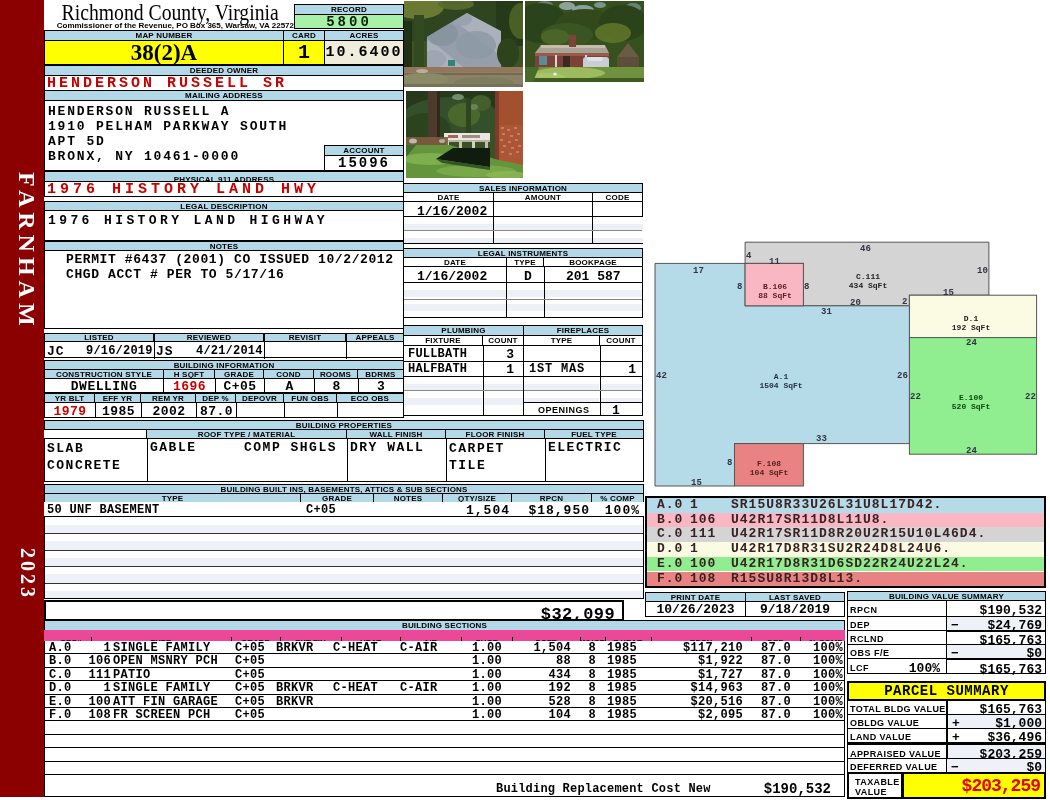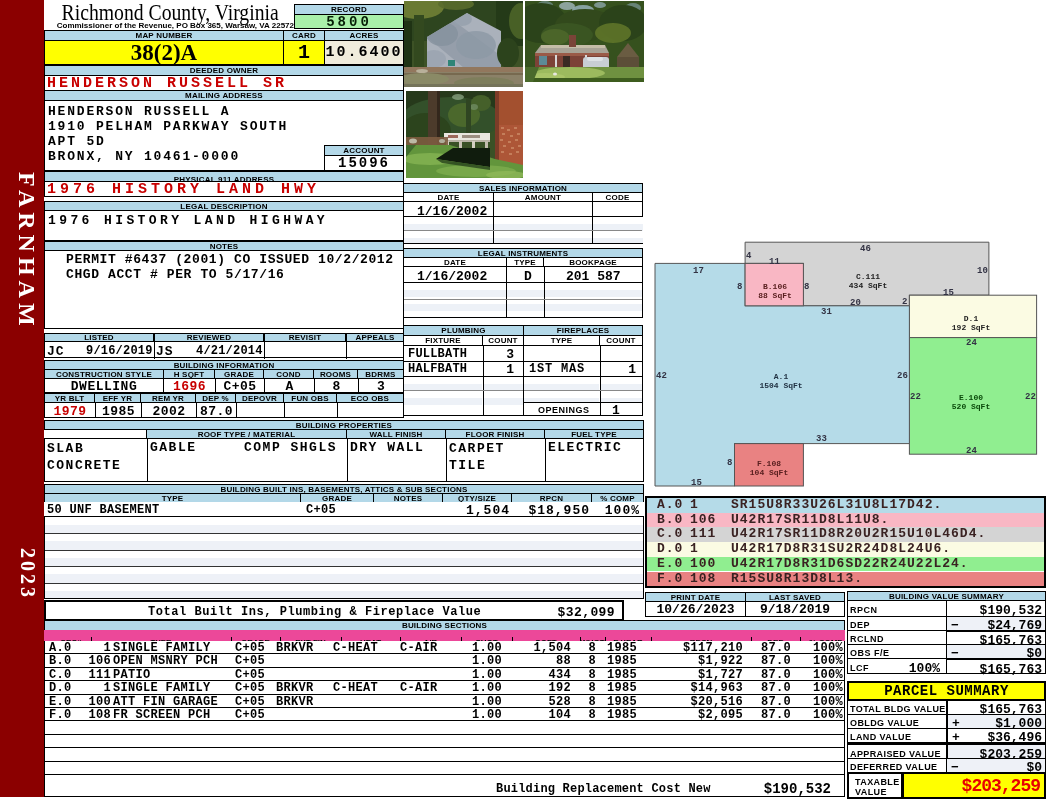--- a/index.html
+++ b/index.html
@@ -185,22 +185,21 @@
 </div>
 
 <div class="a" style="left:44px;top:517px;width:600px;height:82px;border:1px solid #000;border-top:none;background:repeating-linear-gradient(180deg,#fff 0 8px,#eef1f7 8px 16.4px,#fff 16.4px)">
 <div class="a" style="left:0;top:16px;width:598px;height:1px;background:#333"></div>
 <div class="a" style="left:0;top:33px;width:598px;height:1px;background:#333"></div>
 <div class="a" style="left:0;top:49px;width:598px;height:1px;background:#333"></div>
 <div class="a" style="left:0;top:66px;width:598px;height:1px;background:#333"></div>
 </div>
 
 <div class="a b2" style="left:44px;top:600px;width:580px;height:21px;background:#fff">
-<span class="m a" style="left:102px;top:3px;font-size:12px;letter-spacing:.55px">Total Built Ins, Plumbing &amp; Fireplace Value</span>
-<span class="m a" style="left:450px;top:3px;width:119px;text-align:right;font-size:13px;letter-spacing:.4px">$32,099</span>
+<span class="m a" style="left:450px;top:3px;width:119px;text-align:right;font-size:17px;letter-spacing:.4px">$32,099</span>
 </div>
 
 <div class="a hd" style="left:403px;top:183px;width:240px;height:10px">SALES INFORMATION</div>
 
 <div class="a hd" style="left:403px;top:192px;width:91px;height:10px;background:#fff">DATE</div>
 
 <div class="a hd" style="left:493px;top:192px;width:100px;height:10px;background:#fff">AMOUNT</div>
 
 <div class="a hd" style="left:592px;top:192px;width:51px;height:10px;background:#fff">CODE</div>
 

